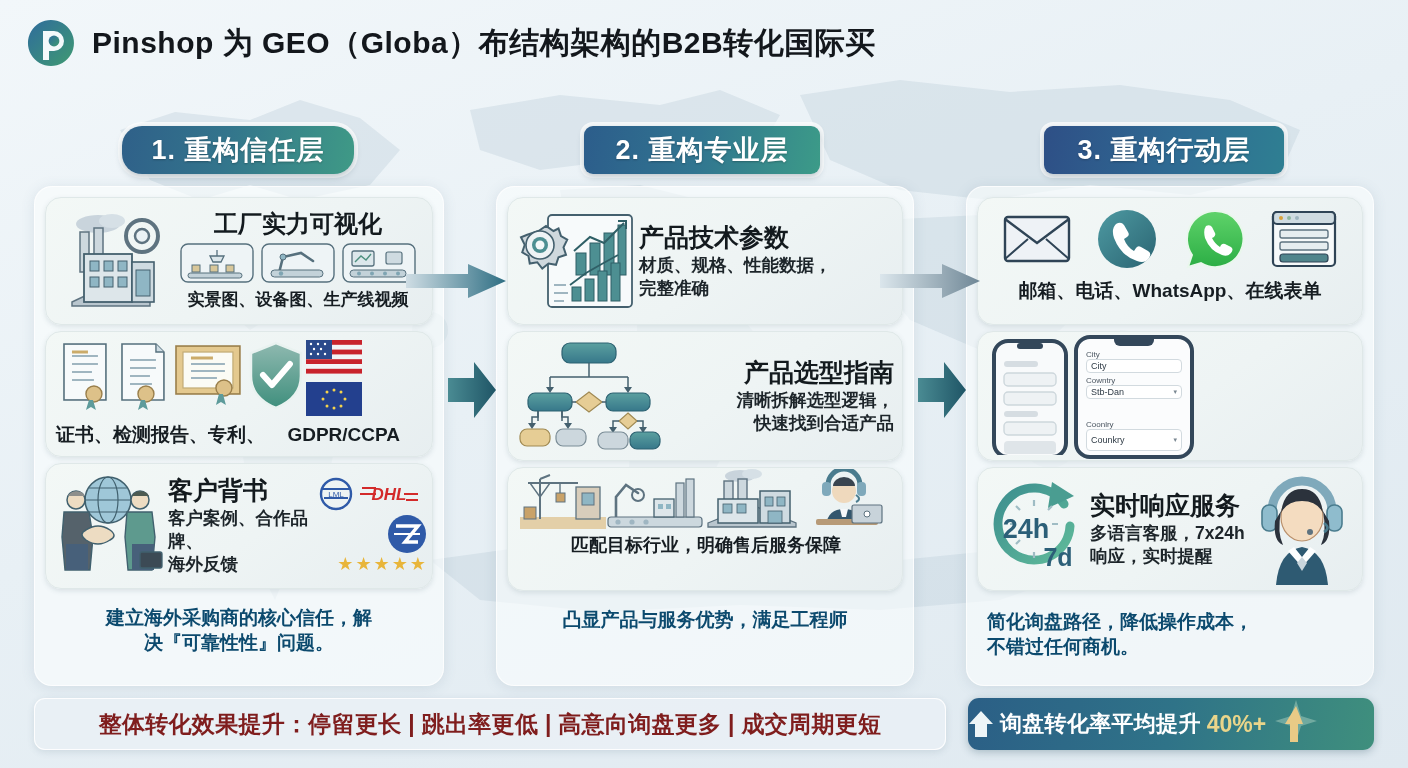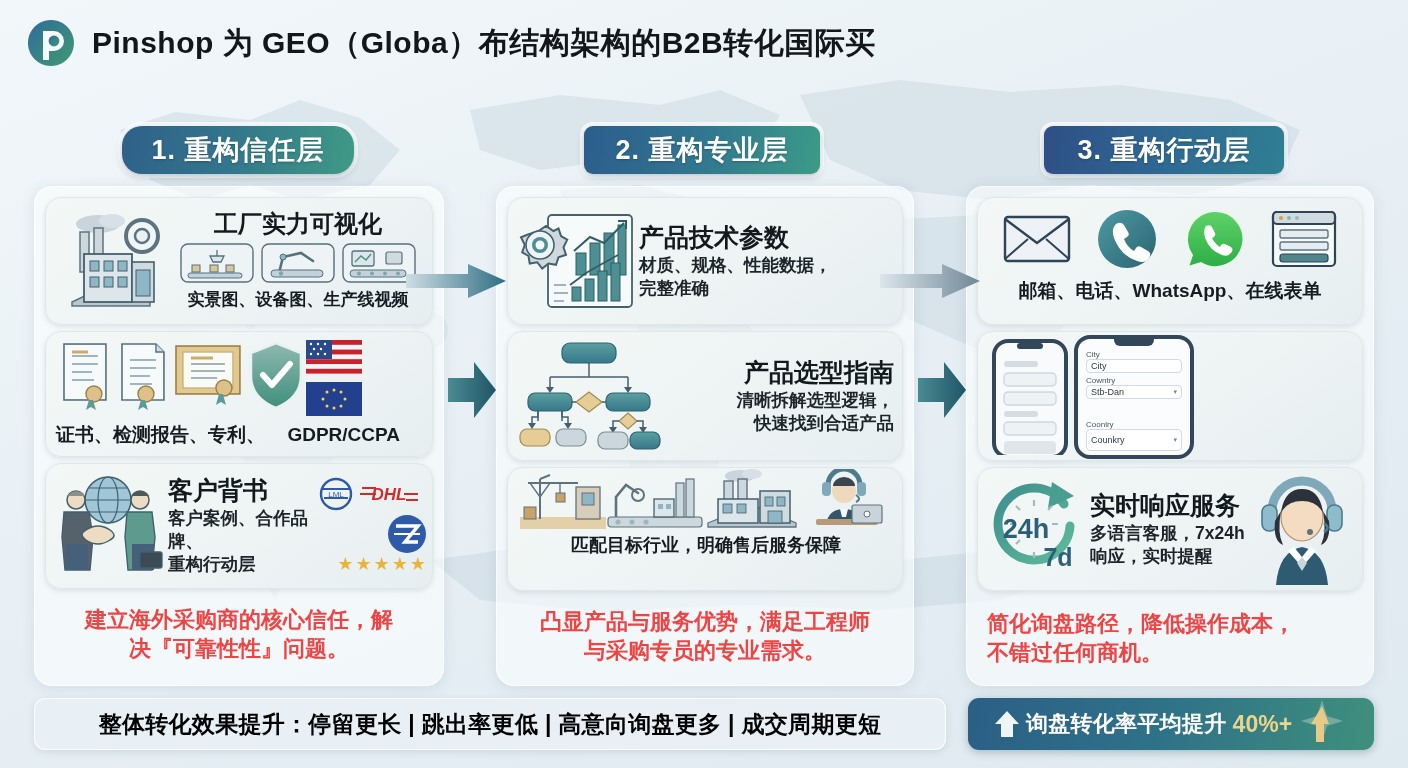--- a/index.html
+++ b/index.html
@@ -52,39 +52,39 @@
     background: linear-gradient(145deg,#f3f8f6 0%, #eef4f4 55%, #e7eef0 100%);
     border: 1px solid #dfe8e8;
     box-shadow: 0 2px 5px rgba(90,115,125,.16);
     overflow: hidden;
   }
   .card-t { font-size: 23px; font-weight: 700; color: #131a1e; line-height: 1.12; }
   .card-s { font-size: 17.5px; font-weight: 600; color: #1d252a; line-height: 1.3; }
   .card-cap { font-size: 17px; font-weight: 600; color: #161d22; text-align: center; }
 
   .col-footer {
-    font-size: 22px; font-weight: 700; color: #ef4444;
+    font-size: 19px; font-weight: 700; color: #0c4a6e;
     text-align: center; line-height: 1.34; padding: 6px 6px 0 6px;
   }
 
   
   .bottom-left {
     position: absolute; left: 34px; top: 698px; width: 912px; height: 52px;
     border-radius: 11px; background: rgba(233,240,245,.9);
     border: 1px solid rgba(255,255,255,.9);
     box-shadow: 0 2px 7px rgba(70,100,120,.15);
     display: flex; align-items: center; justify-content: center;
-    font-size: 23px; font-weight: 700; color: #000000; letter-spacing: .3px;
+    font-size: 23px; font-weight: 700; color: #7f1d1d; letter-spacing: .3px;
   }
   .bottom-right {
     position: absolute; left: 968px; top: 698px; width: 406px; height: 52px;
     border-radius: 11px;
     background: linear-gradient(100deg,#2b5f86 0%, #2f7388 50%, #3f8f7d 100%);
     box-shadow: 0 2px 8px rgba(30,70,85,.3);
-    display: flex; align-items: center; justify-content: center; gap: 6px;
+    display: flex; align-items: center; gap: 6px;
     overflow: hidden;
   }
   .br-text { font-size: 22px; font-weight: 700; color: #fff; letter-spacing: .3px; }
   .br-num { font-size: 23px; font-weight: 700; color: #ead58a; }
 
   .flex { display: flex; }
 </style>
 </head>
 <body>
 
@@ -325,21 +325,21 @@
           <path d="M84 26 a9 7 0 0 1 17 0 Z" fill="#4d5b52"></path>
         <path d="M79 42 h25 l3 25 -3 33 H80 l-3-33 Z" fill="#5e9a8e" stroke="#40606e" stroke-width="1.4"></path>
         <path d="M84 74 h22 v26 H84 Z" fill="#47607a"></path>
         <path d="M18 74 h22 v26 H18 Z" fill="#47607a"></path>
         <path d="M38 60 q12 -8 24 0 q8 6 0 10 q-12 8 -24 0 q-8 -6 0 -10Z" fill="#eddcc2" stroke="#40606e" stroke-width="1.5"></path>
         <rect x="92" y="82" width="22" height="16" rx="2" fill="#3c4a55" stroke="#40606e" stroke-width="1.3"></rect>
       </svg>
       <div style="flex:1;">
         <div class="card-t" style="font-size:25px;margin-bottom:3px;">客户背书</div>
         <div class="card-s">客户案例、合作品牌、</div>
-        <div class="card-s">重构行动层</div>
+        <div class="card-s">海外反馈</div>
       </div>
       <div style="width:118px;padding-right:4px;">
         <div class="flex" style="align-items:center;text-align:center;">
           <svg width="44" height="34" viewBox="0 0 44 34">
               <circle cx="22" cy="17" r="15" fill="none" stroke="#2f5aa8" stroke-width="2.4"></circle>
               <path d="M8 12 h28 M10 21 h24" stroke="#2f5aa8" stroke-width="2.2"></path>
               <text x="22" y="20" font-size="8" fill="#2f5aa8" text-anchor="middle" font-family="sans-serif">LML</text>
             </svg>
           <svg width="62" height="26" viewBox="0 0 62 26">
               <text x="31" y="19" font-size="17" font-weight="bold" font-style="italic" fill="#d32a2a" text-anchor="middle" font-family="sans-serif">DHL</text>
@@ -495,21 +495,20 @@
             <rect x="50" y="36" width="30" height="18" rx="2" fill="#c8d3da" stroke="#5e7380" stroke-width="1.2"></rect>
             <circle cx="65" cy="45" r="3" fill="#fff" stroke="#5e7380" stroke-width="1"></circle>
           </svg>
       </div>
       <div class="card-cap" style="margin-top:2px;font-size:18px;">匹配目标行业，明确售后服务保障</div>
     </div>
   </div>
 
   <div class="col-footer" style="margin-top:10px;">
     <div>凸显产品与服务优势，满足工程师</div>
-    <div>与采购专员的专业需求。</div>
   </div>
 </div>
 
 <div class="col c3">
 
   <div class="card" style="height:128px;">
     <div style="padding:10px 12px 0 12px;">
       <div class="flex" style="justify-content:space-around;align-items:center;">
         <svg width="68" height="52" viewBox="0 0 68 52">
             <rect x="2" y="4" width="64" height="44" rx="3" fill="#eef2f6" stroke="#2f4456" stroke-width="2.4"></rect>

